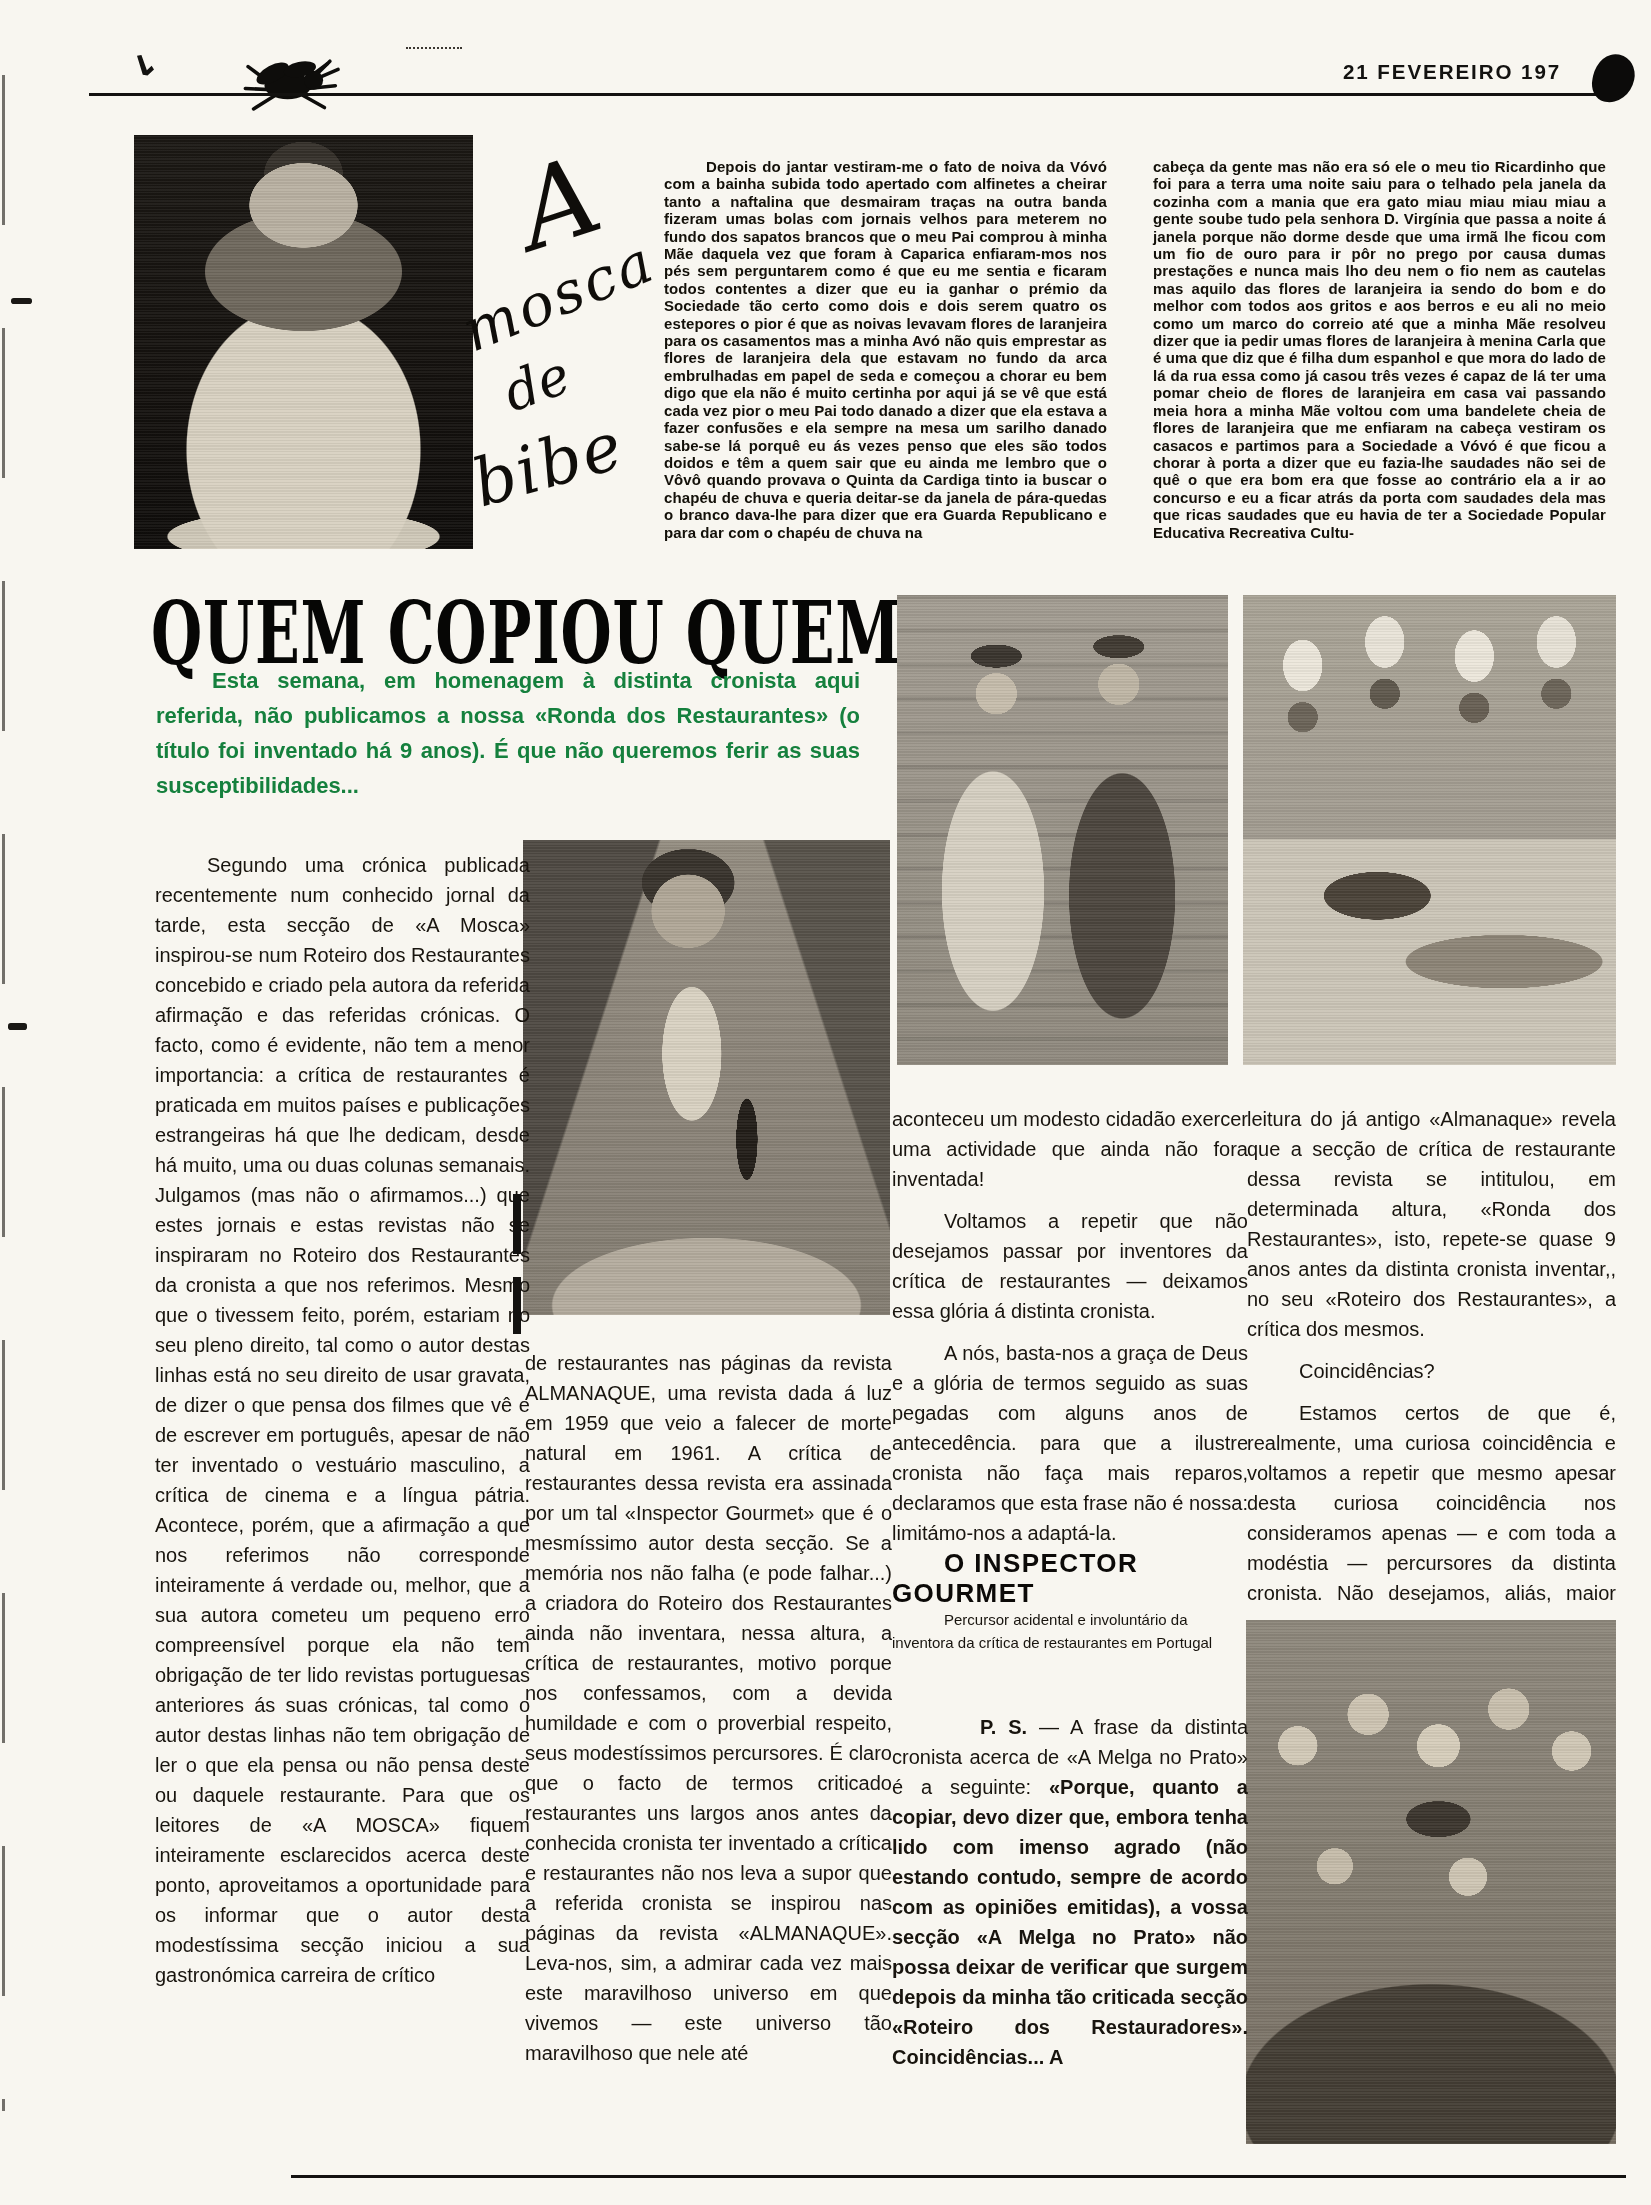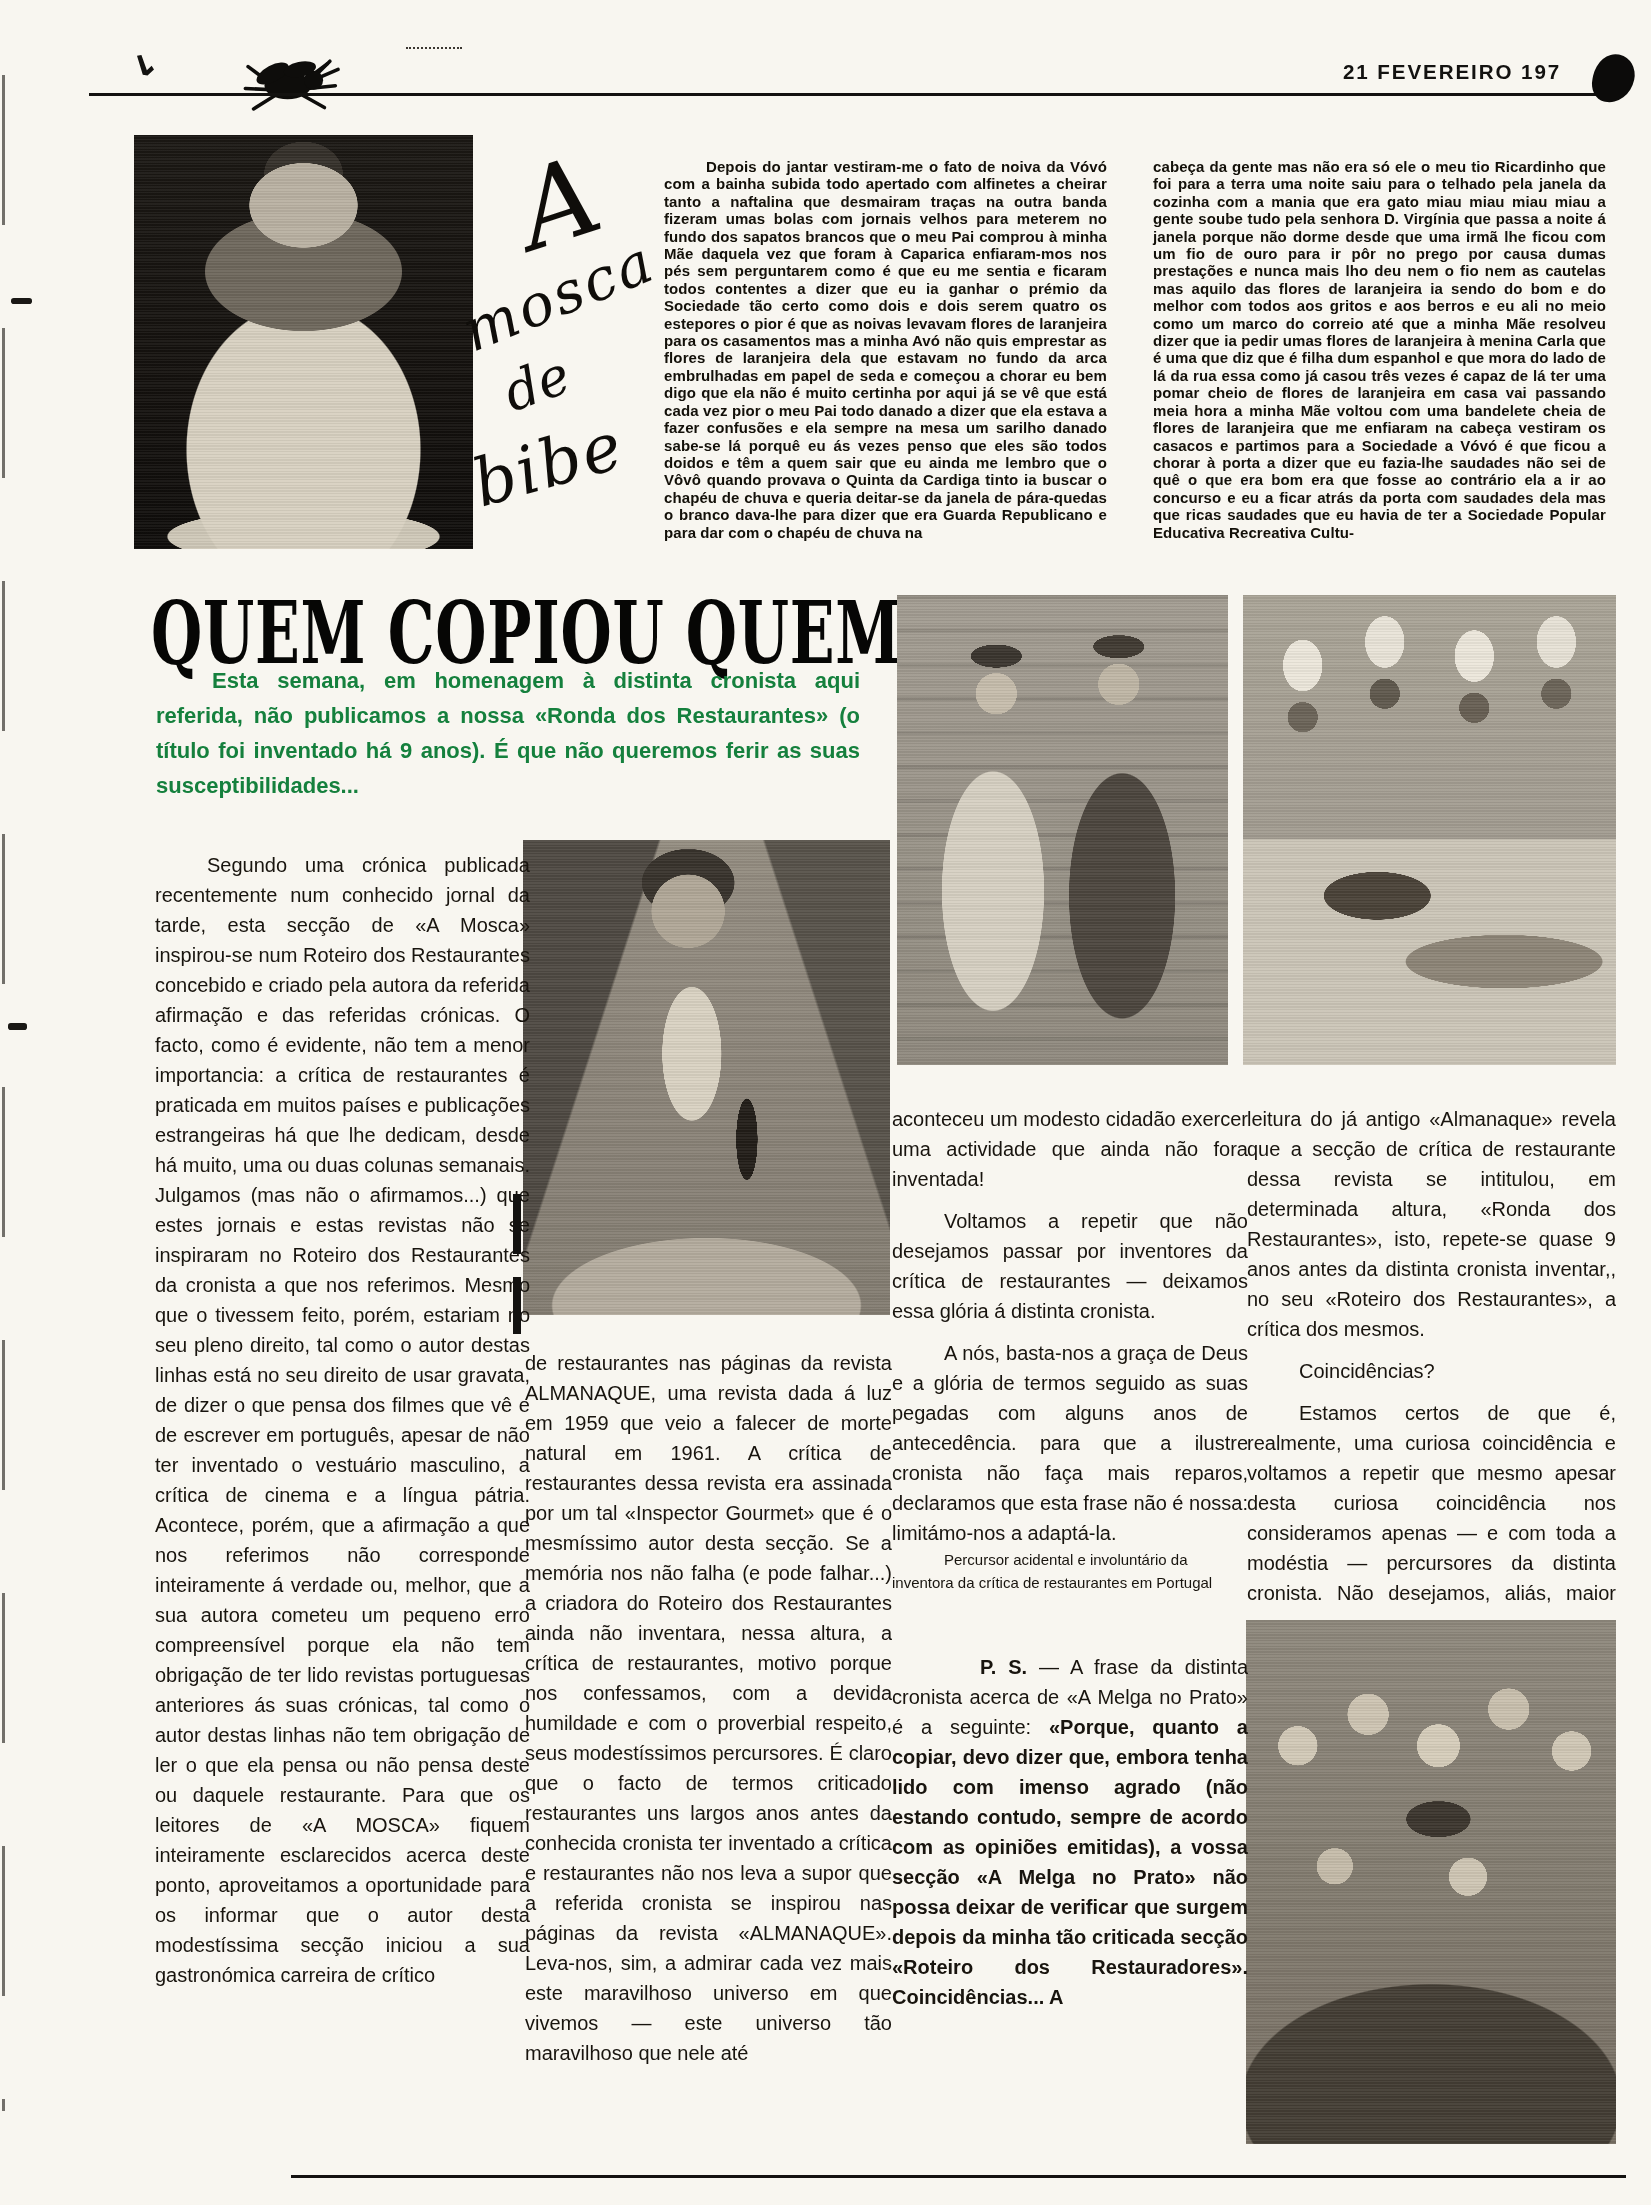--- a/index.html
+++ b/index.html
@@ -173,20 +173,21 @@
   </div>
 
   <div class="bodycol col2">
     <p class="noindent">de restaurantes nas páginas da revista ALMANAQUE, uma revista dada á luz em 1959 que veio a falecer de morte natural em 1961. A crítica de restaurantes dessa revista era assinada por um tal «Inspector Gourmet» que é o mesmíssimo autor desta secção. Se a memória nos não falha (e pode falhar...) a criadora do Roteiro dos Restaurantes ainda não inventara, nessa altura, a crítica de restaurantes, motivo porque nos confessamos, com a devida humildade e com o proverbial respeito, seus modestíssimos percursores. É claro que o facto de termos criticado restaurantes uns largos anos antes da conhecida cronista ter inventado a crítica e restaurantes não nos leva a supor que a referida cronista se inspirou nas páginas da revista «ALMANAQUE». Leva-nos, sim, a admirar cada vez mais este maravilhoso universo em que vivemos — este universo tão maravilhoso que nele até</p>
   </div>
 
   <div class="bodycol col3">
     <p class="noindent">aconteceu um modesto cidadão exercer uma actividade que ainda não fora inventada!</p>
     <p class="gap-s">Voltamos a repetir que não desejamos passar por inventores da crítica de restaurantes — deixamos essa glória á distinta cronista.</p>
     <p class="gap-s">A nós, basta-nos a graça de Deus e a glória de termos seguido as suas pegadas com alguns anos de antecedência. para que a ilustre cronista não faça mais reparos, declaramos que esta frase não é nossa: limitámo-nos a adaptá-la.</p>
+    <p class="subhead">O INSPECTOR GOURMET</p>
     <p class="subcap">Percursor acidental e involuntário da inventora da crítica de restaurantes em Portugal</p>
     <p class="ps"><span class="lbl">P. S.</span><span> — A frase da distinta cronista acerca de «A Melga no Prato» é a seguinte: </span><span class="quote">«Porque, quanto a copiar, devo dizer que, embora tenha lido com imenso agrado (não estando contudo, sempre de acordo com as opiniões emitidas), a vossa secção «A Melga no Prato» não possa deixar de verificar que surgem depois da minha tão criticada secção «Roteiro dos Restauradores». Coincidências... A</span></p>
   </div>
 
   <div class="bodycol col4">
     <p class="noindent">leitura do já antigo «Almanaque» revela que a secção de crítica de restaurante dessa revista se intitulou, em determinada altura, «Ronda dos Restaurantes», isto, repete-se quase 9 anos antes da distinta cronista inventar,, no seu «Roteiro dos Restaurantes», a crítica dos mesmos.</p>
     <p class="gap-s">Coincidências?</p>
     <p class="gap-s">Estamos certos de que é, realmente, uma curiosa coincidência e voltamos a repetir que mesmo apesar desta curiosa coincidência nos consideramos apenas — e com toda a modéstia — percursores da distinta cronista. Não desejamos, aliás, maior honra...</p>
   </div>
 

